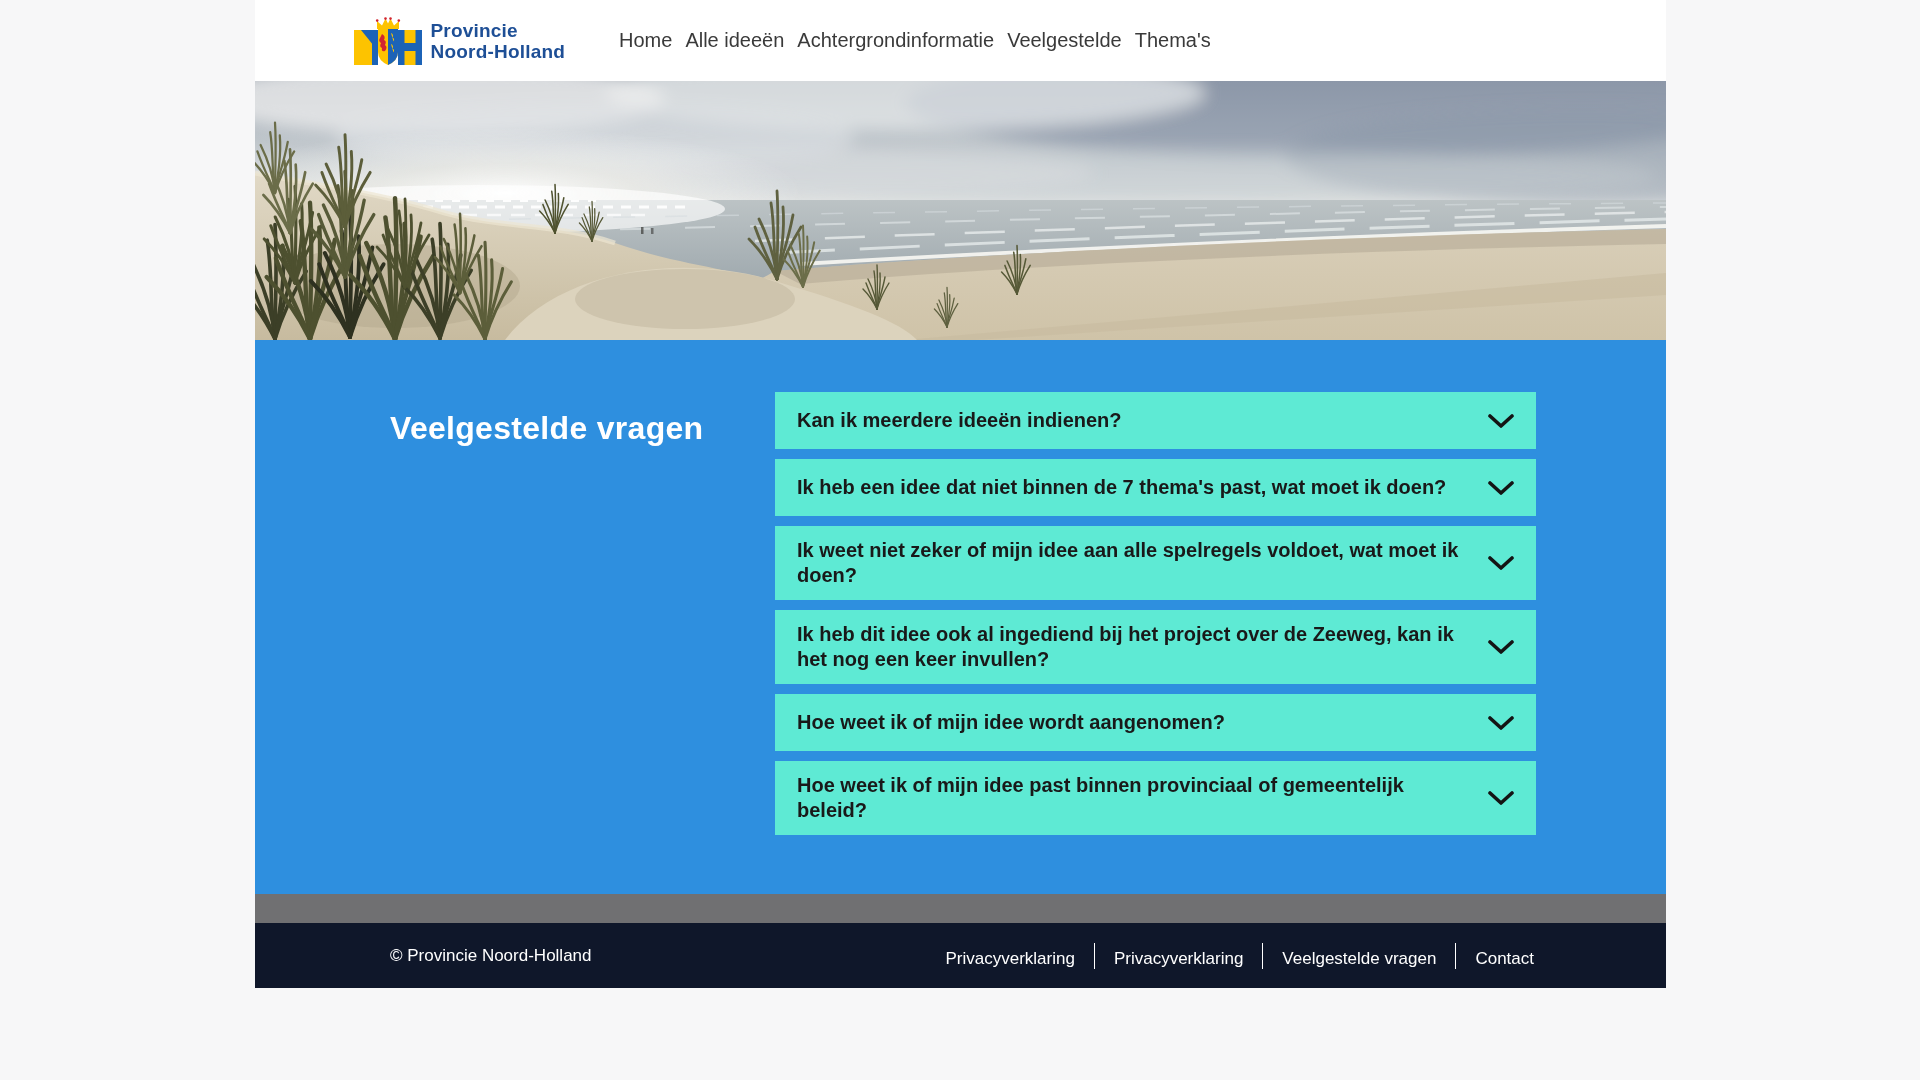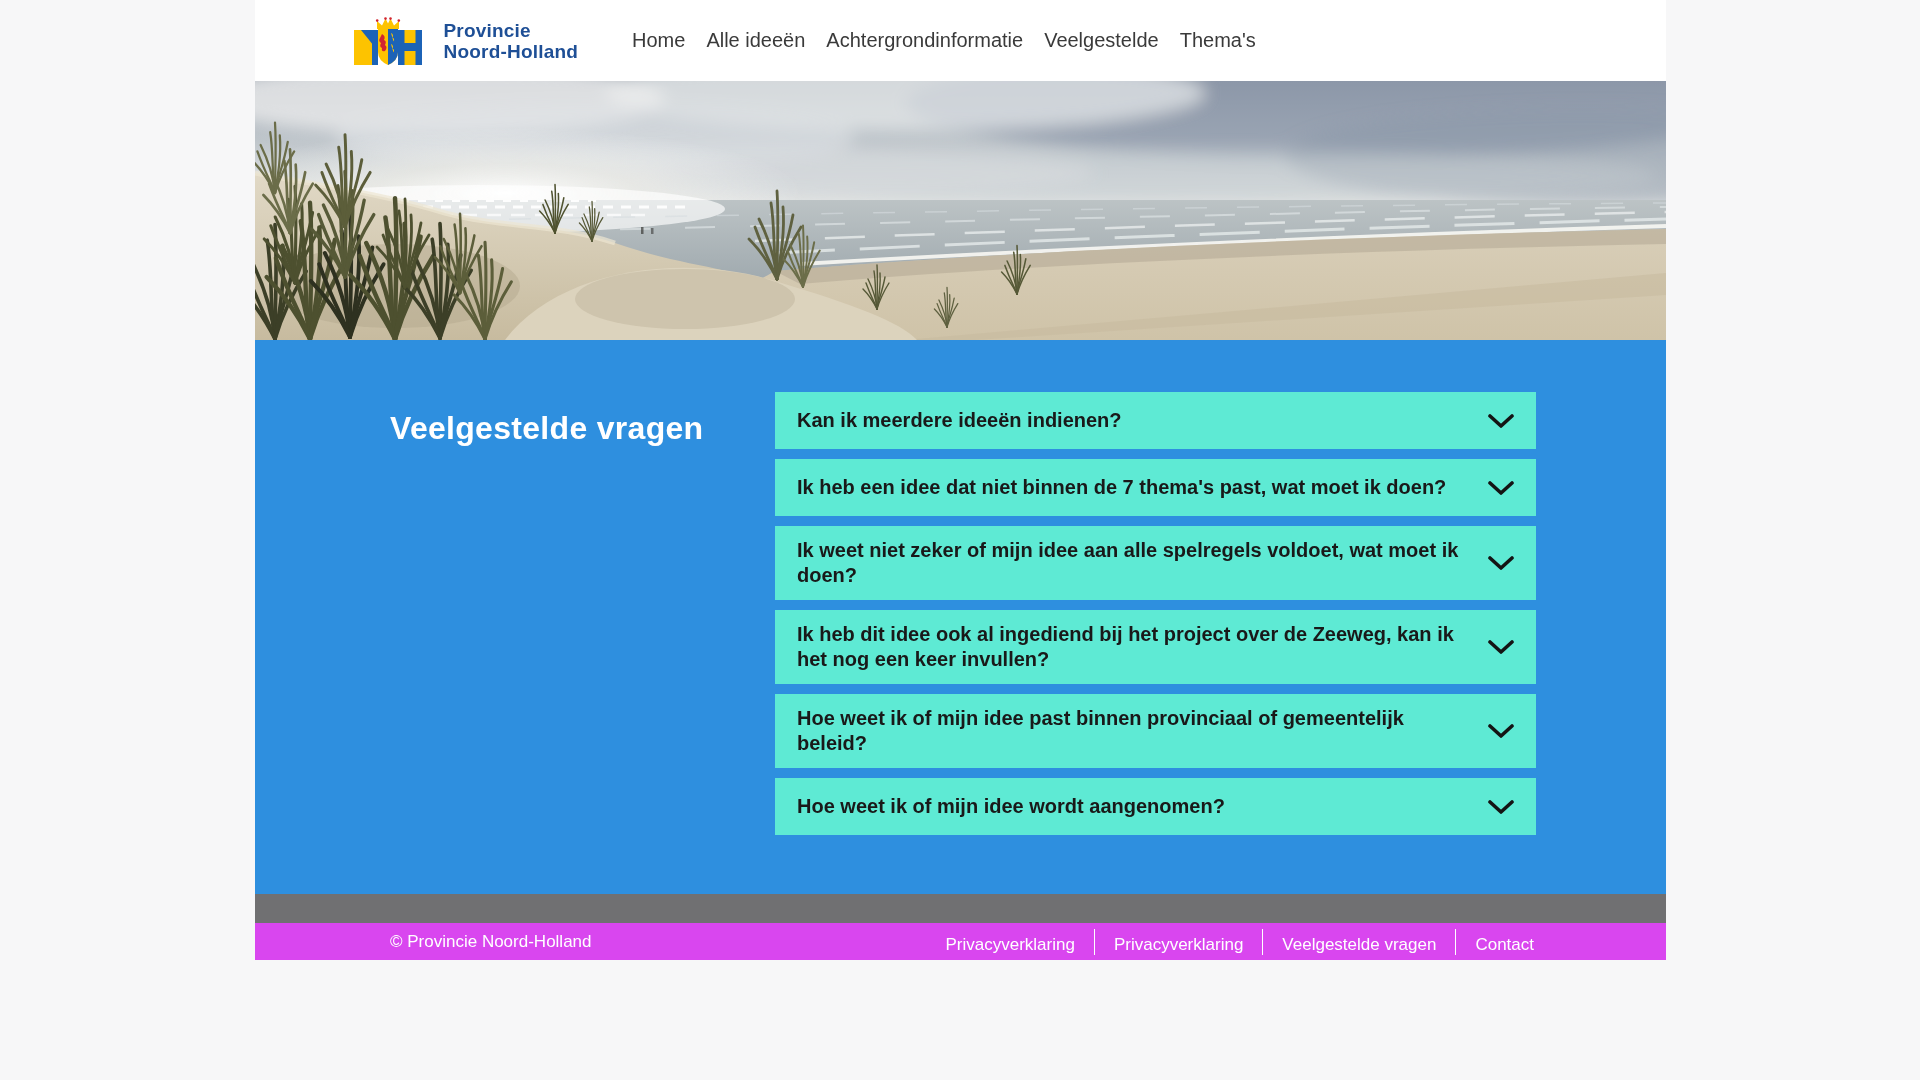--- a/index.html
+++ b/index.html
@@ -3,45 +3,45 @@
 <meta charset="utf-8">
 <style>
   * { margin:0; padding:0; box-sizing:border-box; }
   html,body { background:#f7f7f8; font-family:"Liberation Sans","DejaVu Sans",sans-serif; }
   body { min-height:1080px; width:1920px; }
 
   .card { width:1411px; margin:0 auto; }
 
   
   .header { height:81px; background:#ffffff; display:flex; align-items:center; padding-left:99px; }
-  .logo { display:flex; align-items:center; gap:22px; cursor:pointer; }
+  .logo { display:flex; align-items:center; gap:9px; cursor:pointer; }
   .logo-mark svg { display:block; width:68px; height:48px; }
   .logo-text { color:#1e4f96; font-size:19px; font-weight:700; line-height:21px; letter-spacing:.2px; }
-  .nav { display:flex; gap:21px; margin-left:54px; }
+  .nav { display:flex; gap:13px; margin-left:54px; }
   .nav a { font-size:20px; color:#3a3a3a; text-decoration:none; cursor:pointer; }
 
   
   .hero { height:259px; overflow:hidden; }
   .hero svg { display:block; width:100%; height:100%; }
 
   
   .blue { background:#2e8fdf; padding:52px 0 59px 0; }
   .inner { width:1152px; margin:0 auto; }
   .blue-row { display:flex; align-items:flex-start; }
   .title-col { width:391px; flex:none; padding-right:44px; }
   .faq-title { margin:18px 0 0 6px; color:#ffffff; font-size:32px; font-weight:700; letter-spacing:.3px; }
   .faq-list { flex:1; display:flex; flex-direction:column; gap:10px; }
   .faq-item { background:#5eead4; min-height:57px; display:flex; align-items:center;
               justify-content:space-between; padding:12px 22px; cursor:pointer; }
   .faq-q { font-size:20px; font-weight:700; color:#191919; line-height:25px; padding-right:28px; }
   .chev { flex:none; display:flex; align-items:center; }
 
   
   .strip { height:29px; background:#707072; }
-  .footer { height:37px; background:#d946ef; }
+  .footer { height:65px; background:#0f172a; }
   .footer-inner { width:1152px; margin:0 auto; height:100%; display:flex; align-items:center; justify-content:space-between; }
   .copyright { color:#ffffff; font-size:17px; margin-left:6px; }
   .flinks { display:flex; align-items:flex-end; }
   .flinks a { color:#ffffff; font-size:17px; text-decoration:none; padding:0 19px; cursor:pointer; }
   .flinks a:last-child { padding-right:2px; }
   .fsep { width:1px; height:26px; background:#ffffff; }
 </style>
 <title>Veelgestelde vragen</title></head>
 <body>
 
@@ -234,30 +234,30 @@
         <div class="faq-item">
           <div class="faq-q">Ik heb dit idee ook al ingediend bij het project over de Zeeweg, kan ik het nog een keer invullen?</div>
           <span class="chev">
             <svg width="26" height="14" viewBox="0 0 26 14">
                 <path d="M2 2 L13 12 L24 2" fill="none" stroke="#141414" stroke-width="3.6" stroke-linecap="round" stroke-linejoin="round"></path>
               </svg>
           </span>
         </div>
 
         <div class="faq-item">
+          <div class="faq-q">Hoe weet ik of mijn idee wordt aangenomen?</div>
+          <span class="chev">
+            <svg width="26" height="14" viewBox="0 0 26 14">
+                <path d="M2 2 L13 12 L24 2" fill="none" stroke="#141414" stroke-width="3.6" stroke-linecap="round" stroke-linejoin="round"></path>
+              </svg>
+          </span>
+        </div>
+
+        <div class="faq-item">
           <div class="faq-q">Hoe weet ik of mijn idee past binnen provinciaal of gemeentelijk beleid?</div>
-          <span class="chev">
-            <svg width="26" height="14" viewBox="0 0 26 14">
-                <path d="M2 2 L13 12 L24 2" fill="none" stroke="#141414" stroke-width="3.6" stroke-linecap="round" stroke-linejoin="round"></path>
-              </svg>
-          </span>
-        </div>
-
-        <div class="faq-item">
-          <div class="faq-q">Hoe weet ik of mijn idee wordt aangenomen?</div>
           <span class="chev">
             <svg width="26" height="14" viewBox="0 0 26 14">
                 <path d="M2 2 L13 12 L24 2" fill="none" stroke="#141414" stroke-width="3.6" stroke-linecap="round" stroke-linejoin="round"></path>
               </svg>
           </span>
         </div>
 
       </div>
     </div>
   </section>

